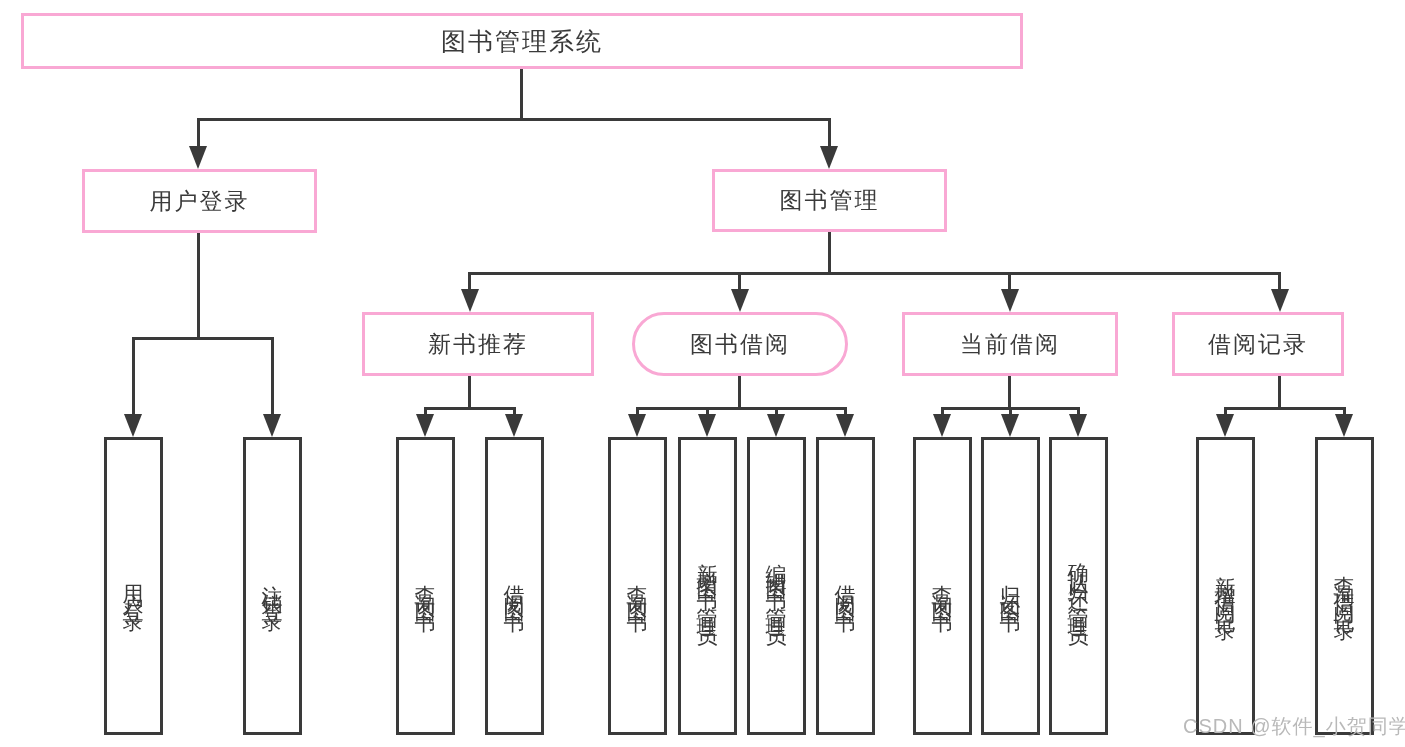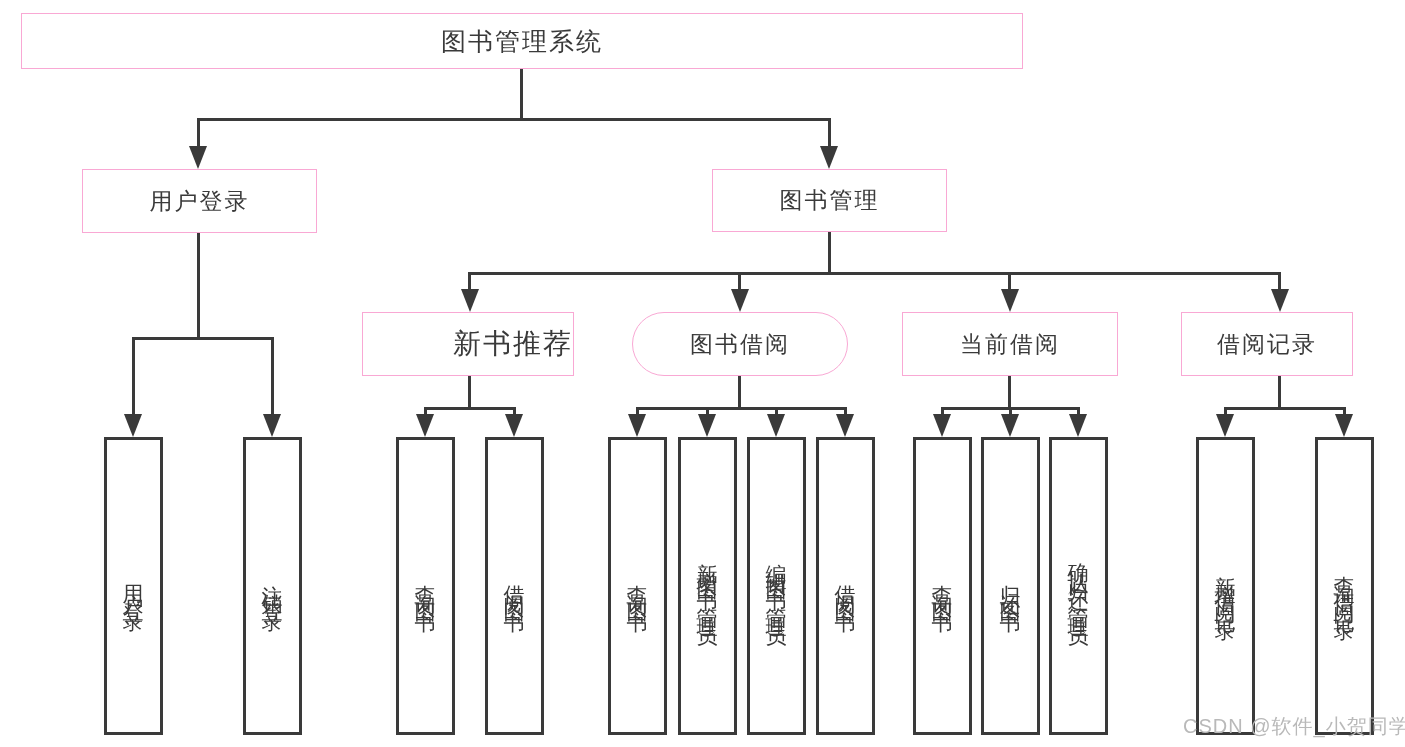--- a/index.html
+++ b/index.html
@@ -8,21 +8,21 @@
     width: 1405px;
     height: 747px;
     background: #ffffff;
     font-family: "Liberation Sans", "DejaVu Sans", sans-serif;
     color: #3a3a3a;
     overflow: hidden;
   }
   .hbox {
     position: absolute;
     box-sizing: border-box;
-    border: 1px solid #f9a8d4;
+    border: 3px solid #f9a8d4;
     background: #ffffff;
     display: flex;
     align-items: center;
     justify-content: center;
     letter-spacing: 2px;
   }
   .vbox {
     position: absolute;
     box-sizing: border-box;
     border: 3px solid #3a3a3a;
@@ -71,33 +71,33 @@
   </div>
 
   <div class="hbox" style="left:82px; top:169px; width:235px; height:64px; font-size:23px;">
     <span>用户登录</span>
   </div>
 
   <div class="hbox" style="left:712px; top:169px; width:235px; height:63px; font-size:23px;">
     <span>图书管理</span>
   </div>
 
-  <div class="hbox" style="left:362px; top:312px; width:212px; height:64px; font-size:28px;justify-content:flex-end;">
+  <div class="hbox" style="left:362px; top:312px; width:232px; height:64px; font-size:23px;">
     <span>新书推荐</span>
   </div>
 
   <div class="hbox" style="left:632px; top:312px; width:216px; height:64px; font-size:23px;border-radius:32px;">
     <span>图书借阅</span>
   </div>
 
   <div class="hbox" style="left:902px; top:312px; width:216px; height:64px; font-size:23px;justify-content:center;">
     <span>当前借阅</span>
   </div>
 
-  <div class="hbox" style="left:1172px; top:312px; width:172px; height:64px; font-size:23px;margin-left:9px;">
+  <div class="hbox" style="left:1172px; top:312px; width:172px; height:64px; font-size:23px;">
     <span>借阅记录</span>
   </div>
 
   <div class="vbox" style="left:104px;">
     <span class="vtext">用户登录</span>
   </div>
   <div class="vbox" style="left:243px;">
     <span class="vtext">注销登录</span>
   </div>
 

